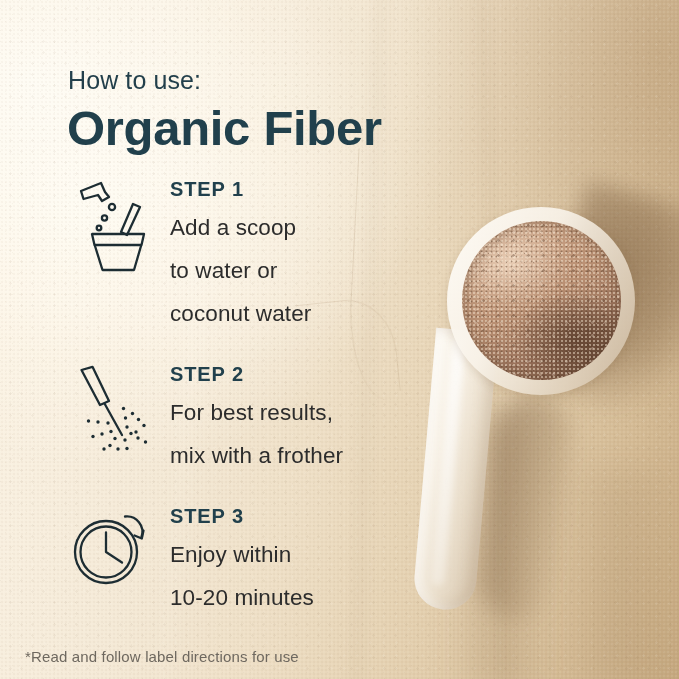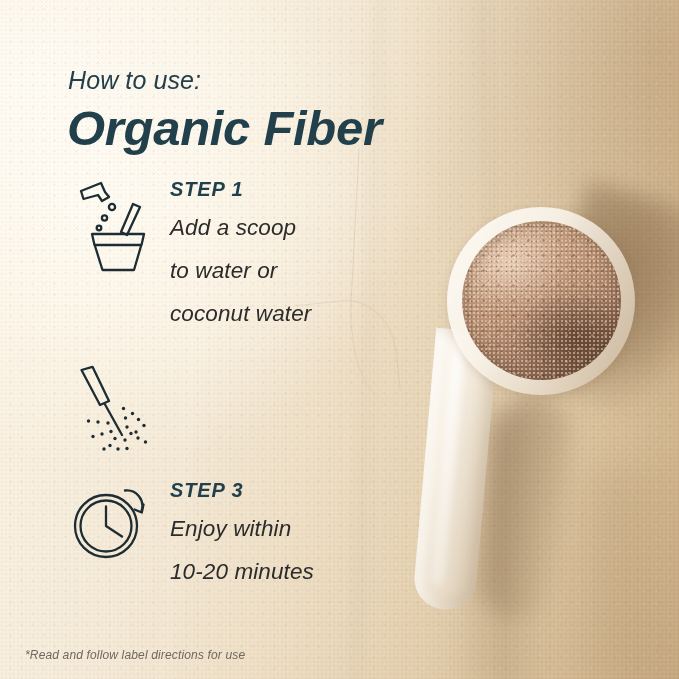--- a/index.html
+++ b/index.html
@@ -8,21 +8,20 @@
     padding: 0;
     background: #efe6d6;
   }
   #stage {
     position: relative;
     width: 679px;
     height: 679px;
     overflow: hidden;
     font-family: "Liberation Sans", sans-serif;
     background: #fef9c3;
-    font-style: italic;
     -webkit-font-smoothing: antialiased;
   }
 
   
   .bg-base {
     position: absolute;
     inset: 0;
     background:
       radial-gradient(ellipse 62% 52% at 14% 30%, rgba(255,252,244,0.95) 0%, rgba(253,246,233,0.55) 45%, rgba(250,240,224,0) 75%),
       linear-gradient(106deg,
@@ -262,21 +261,21 @@
     color: #2c2c2c;
     line-height: 43px;
     white-space: pre-line;
     letter-spacing: 0.1px;
   }
 
   .footnote {
     position: absolute;
     left: 25px;
     top: 648px;
-    font-size: 12px;
+    font-size: 15px;
     color: #6e685f;
     letter-spacing: 0.15px;
   }
 
   svg { display: block; }
 </style>
 </head>
 <body>
 
 <div id="stage">
@@ -358,20 +357,25 @@
               <circle cx="27" cy="69" r="1.7"></circle>
               <circle cx="18" cy="71.5" r="1.7"></circle>
             <circle cx="33" cy="58" r="1.7"></circle>
               <circle cx="23" cy="57" r="1.7"></circle>
               <circle cx="13.5" cy="56" r="1.7"></circle>
             <circle cx="61" cy="67" r="1.7"></circle>
               <circle cx="43" cy="84" r="1.7"></circle>
           </g>
         </svg>
       </div>
+      <div class="step-body">
+        <div class="step-label">STEP 2</div>
+        <div class="step-text">For best results,
+mix with a frother</div>
+      </div>
     </div>
 
     <div class="step">
       <div class="step-icon">
         <svg width="84" height="80" viewBox="0 0 84 80" fill="none" stroke="#1d2d33" stroke-width="2.3" stroke-linecap="round" stroke-linejoin="round">
 
           <circle cx="33" cy="45" r="31"></circle>
 
           <circle cx="33" cy="45" r="25.5"></circle>
 

